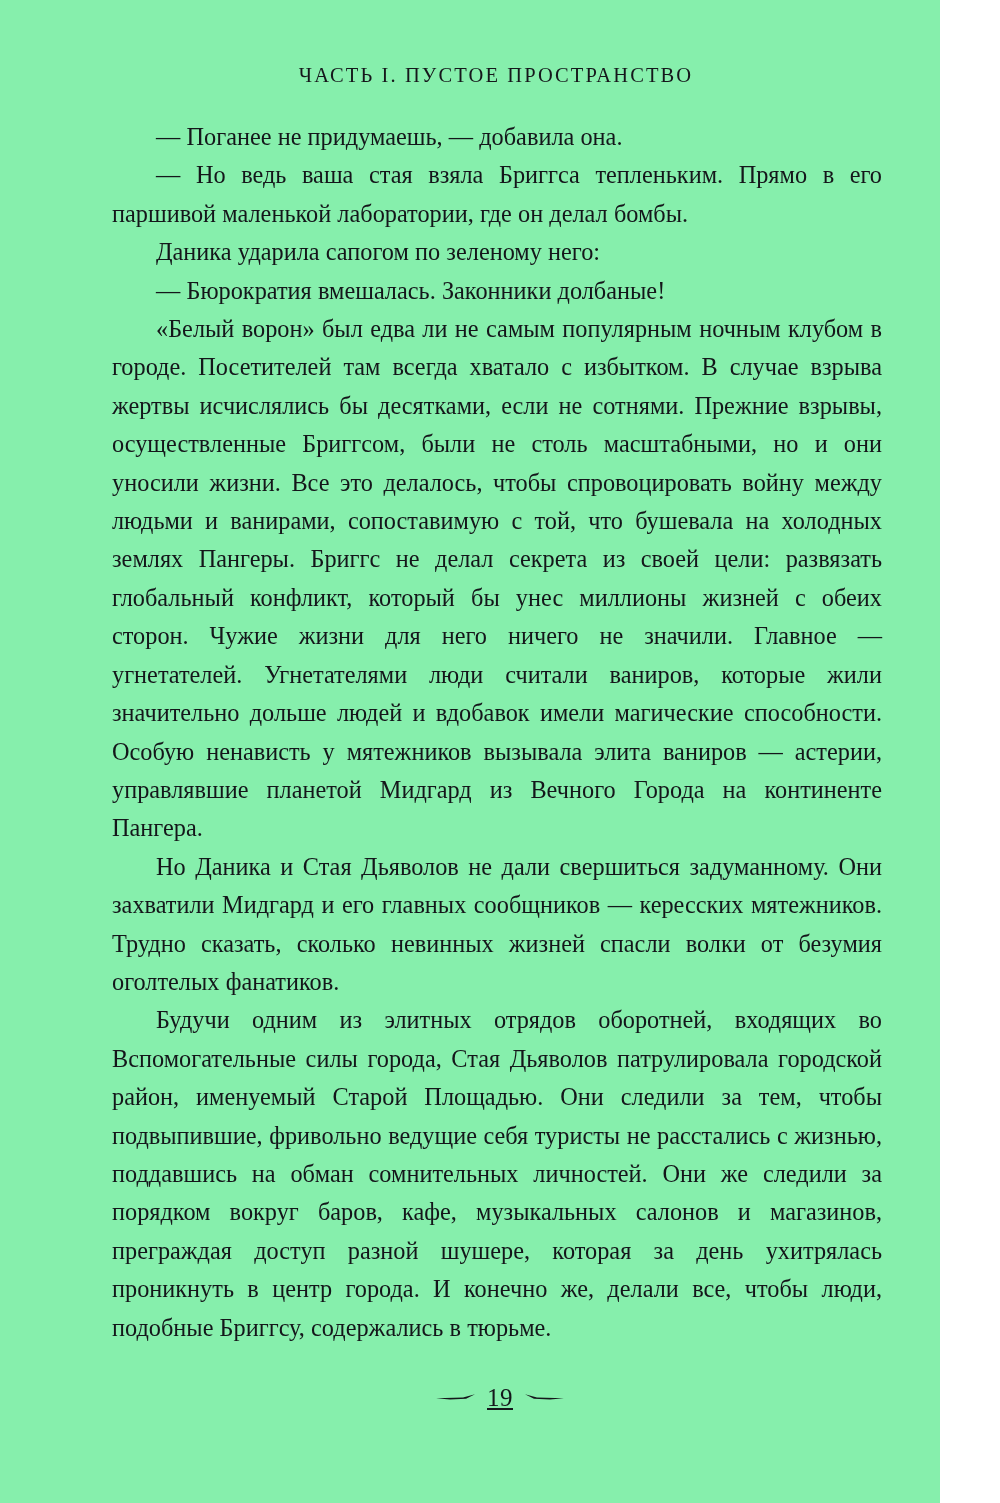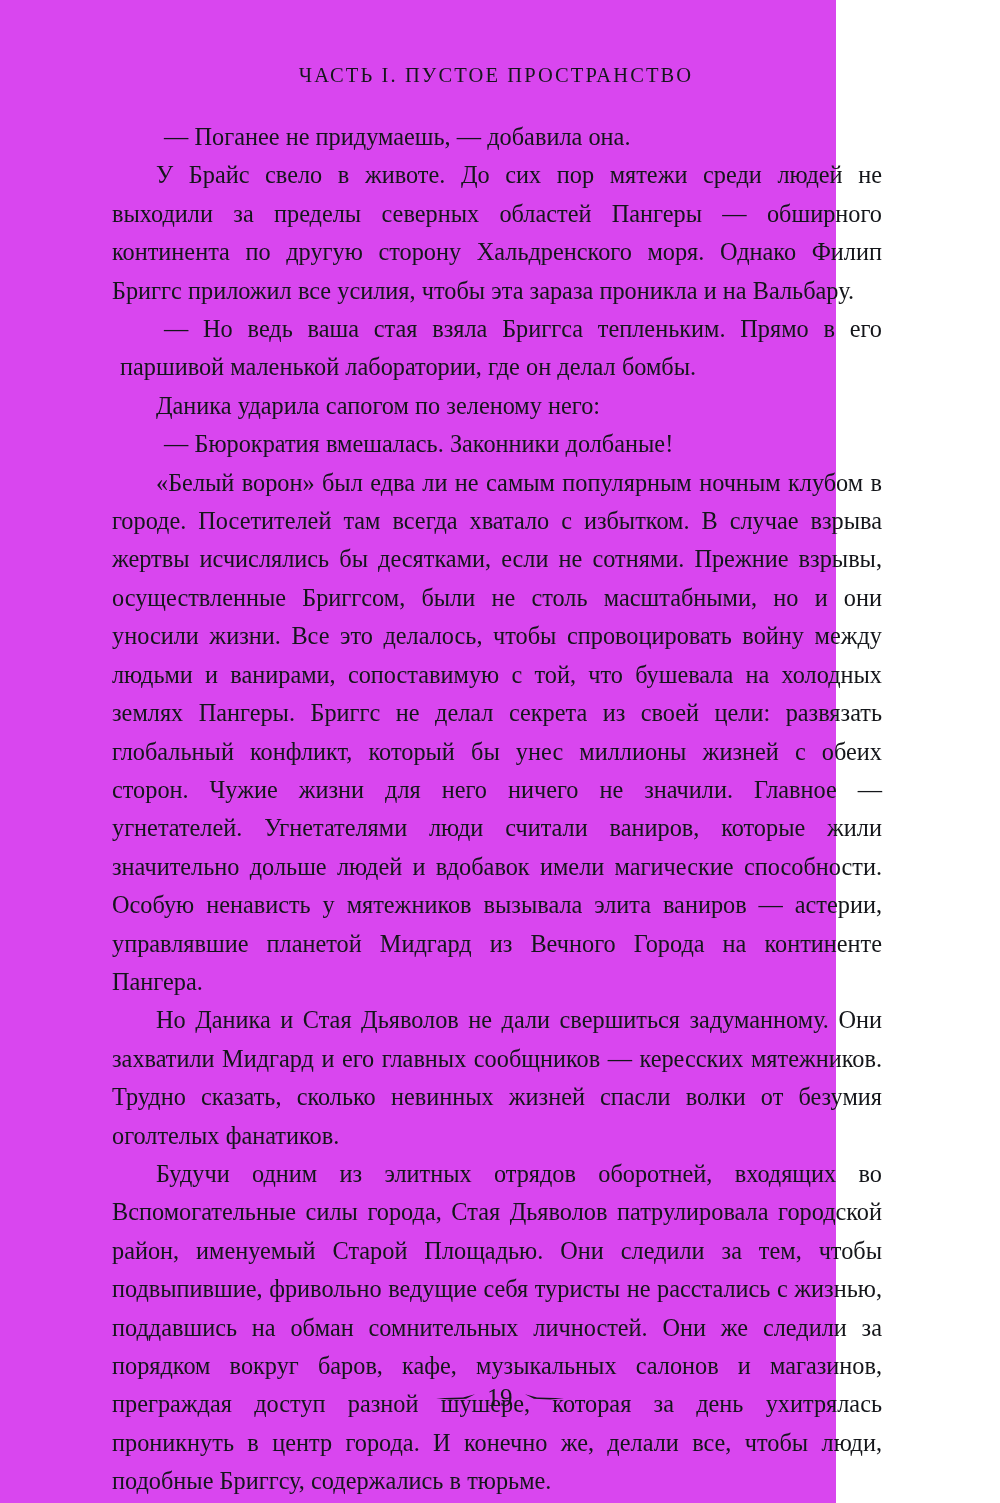--- a/index.html
+++ b/index.html
@@ -11,24 +11,24 @@
     width: 1000px;
     height: 1503px;
     background: #ffffff;
     font-family: "Liberation Serif", "DejaVu Serif", serif;
     color: #16181c;
     overflow: hidden;
   }
 
   .page {
     position: relative;
-    width: 836px;
+    width: 940px;
     height: 1503px;
     box-sizing: border-box;
-    background: #d946ef;
+    background: #86efac;
   }
 
   
   .running-head {
     position: absolute;
     top: 64px;
     left: 112px;
     width: 768px;
     text-align: center;
     font-size: 20.5px;
@@ -53,21 +53,20 @@
     text-align: justify;
     text-indent: 44px;
     color: #14161a;
     hyphens: manual;
     -webkit-hyphens: manual;
     word-spacing: 0.1px;
   }
 
   p.para.dialogue {
     text-indent: 44px;
-    margin-left: 8px;
   }
 
   
 
   
   .folio {
     position: absolute;
     left: 0;
     top: 1385px;
     width: 1000px;
@@ -79,32 +78,32 @@
   .folio-rule {
     display: block;
     width: 40px;
     height: 9px;
   }
   .folio-number {
     font-size: 25px;
     color: #15171b;
     line-height: 1;
     letter-spacing: 0.5px;
+    text-decoration: underline;
   }
 </style>
 </head>
 <body>
 
 <div class="page">
 
   <div class="running-head">ЧАСТЬ I. ПУСТОЕ ПРОСТРАНСТВО</div>
 
   <div class="text-block">
     <p class="para dialogue">— Поганее не придумаешь, — добавила она.</p>
-    <p class="para">У Брайс свело в животе. До сих пор мятежи среди людей не выходили за пределы северных областей Пангеры — обширного континента по другую сторону Хальдренского моря. Однако Филип Бриггс приложил все усилия, чтобы эта зараза проникла и на Вальбару.</p>
     <p class="para dialogue">— Но ведь ваша стая взяла Бриггса тепленьким. Прямо в его паршивой маленькой лаборатории, где он делал бомбы.</p>
     <p class="para">Даника ударила сапогом по зеленому него:</p>
     <p class="para dialogue">— Бюрократия вмешалась. Законники долбаные!</p>
     <p class="para">«Белый ворон» был едва ли не самым популярным ночным клубом в городе. Посетителей там всегда хватало с избытком. В случае взрыва жертвы исчислялись бы десятками, если не сотнями. Прежние взрывы, осуществленные Бриггсом, были не столь масштабными, но и они уносили жизни. Все это делалось, чтобы спровоцировать войну между людьми и ванирами, сопоставимую с той, что бушевала на холодных землях Пангеры. Бриггс не делал секрета из своей цели: развязать глобальный конфликт, который бы унес миллионы жизней с обеих сторон. Чужие жизни для него ничего не значили. Главное — угнетателей. Угнетателями люди считали ваниров, которые жили значительно дольше людей и вдобавок имели магические способности. Особую ненависть у мятежников вызывала элита ваниров — астерии, управлявшие планетой Мидгард из Вечного Города на континенте Пангера.</p>
     <p class="para">Но Даника и Стая Дьяволов не дали свершиться задуманному. Они захватили Мидгард и его главных сообщников — кересских мятежников. Трудно сказать, сколько невинных жизней спасли волки от безумия оголтелых фанатиков.</p>
     <p class="para">Будучи одним из элитных отрядов оборотней, входящих во Вспомогательные силы города, Стая Дьяволов патрулировала городской район, именуемый Старой Площадью. Они следили за тем, чтобы подвыпившие, фривольно ведущие себя туристы не расстались с жизнью, поддавшись на обман сомнительных личностей. Они же следили за порядком вокруг баров, кафе, музыкальных салонов и магазинов, преграждая доступ разной шушере, которая за день ухитрялась проникнуть в центр города. И конечно же, делали все, чтобы люди, подобные Бриггсу, содержались в тюрьме.</p>
   </div>
 
   <div class="folio">
     <svg class="folio-rule" viewBox="0 0 40 9">

